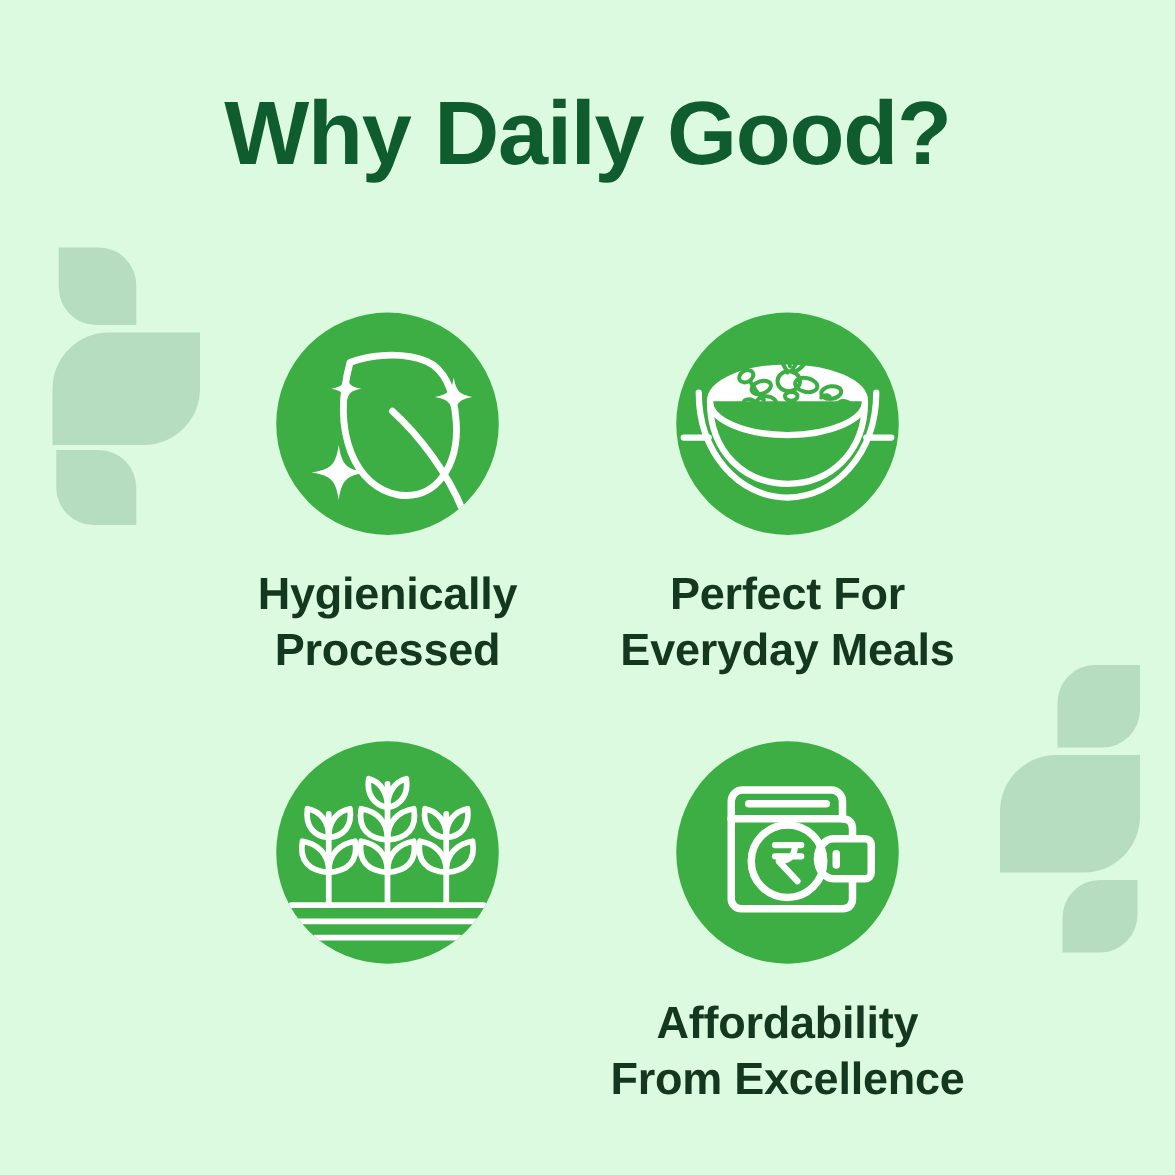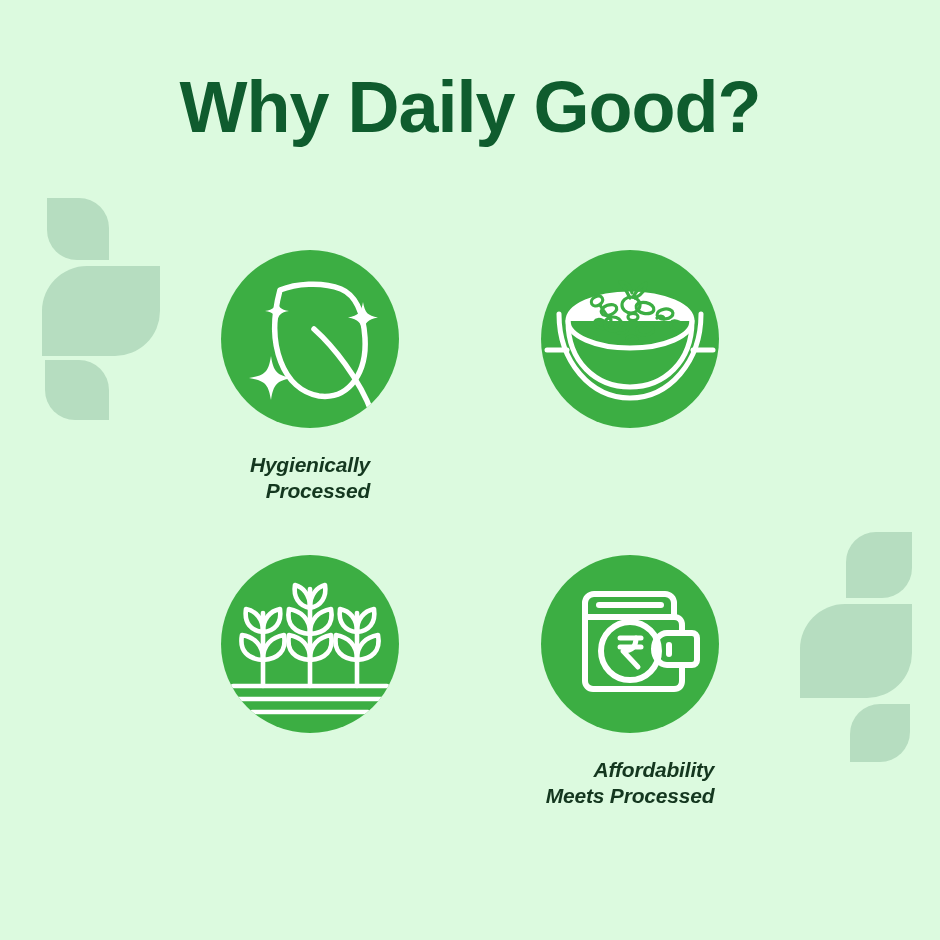--- a/index.html
+++ b/index.html
@@ -99,28 +99,27 @@
     border-radius: 50%;
     background: #3cae43;
     display: flex;
     align-items: center;
     justify-content: center;
     overflow: hidden;
   }
   .feature-icon-circle svg { display: block; }
   .feature-label {
     margin-top: 24px;
-    text-align: right;
-    font-size: 21px;
+    text-align: center;
+    font-size: 36px;
     font-weight: 700;
     color: #14371f;
     line-height: 1.26;
     letter-spacing: -0.2px;
     white-space: pre-line;
-    font-style: italic;
   }
 </style>
 </head>
 <body>
 
 <div id="stage">
 
   <div class="deco" id="deco-left">
     <div class="deco-leaf lf-top"></div>
     <div class="deco-leaf lf-mid"></div>
@@ -188,20 +187,22 @@
               <path d="M89 48 C 85 40, 82 35, 79 32 C 85 31, 90 36, 91 43"></path>
               <path d="M92 47 C 96 40, 101 35, 105 33 C 105 40, 100 45, 94 48"></path>
               <ellipse cx="90" cy="55" rx="9" ry="8"></ellipse>
 
               <path d="M59 55 C 62 60, 66 66, 70 70"></path>
               <ellipse cx="56" cy="51" rx="6" ry="4.5" transform="rotate(-30 56 51)"></ellipse>
               <ellipse cx="72" cy="74" rx="8.5" ry="7"></ellipse>
             </g>
           </svg>
         </div>
+        <div class="feature-label">Perfect For
+Everyday Meals</div>
       </div>
 
     </div>
 
     <div class="feature-row">
 
       <div class="feature-cell">
         <div class="feature-icon-circle">
           <svg width="178" height="178" viewBox="0 0 178 178">
             <g fill="none" stroke="#ffffff" stroke-width="4.6" stroke-linecap="round" stroke-linejoin="round">
@@ -251,19 +252,19 @@
               <circle cx="89" cy="96" r="29"></circle>
             </g>
             <g fill="none" stroke="#ffffff" stroke-width="5" stroke-linecap="round" stroke-linejoin="round">
               <path d="M79 83 L 100 83"></path>
               <path d="M79 92 L 100 92"></path>
               <path d="M95 83 C 95 92, 90 96, 82 96 L 97 112"></path>
             </g>
           </svg>
         </div>
         <div class="feature-label">Affordability
-Meets Processed</div>
+From Excellence</div>
       </div>
 
     </div>
 
   </div>
 </div>
 
 </body></html>

